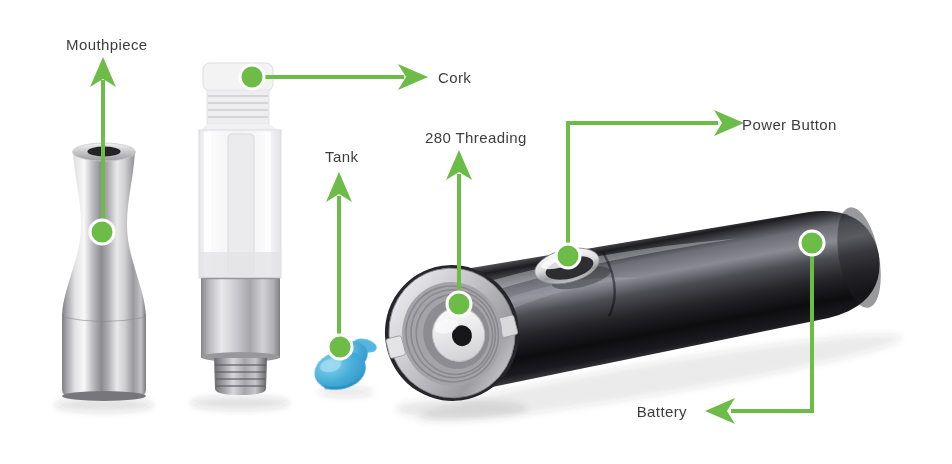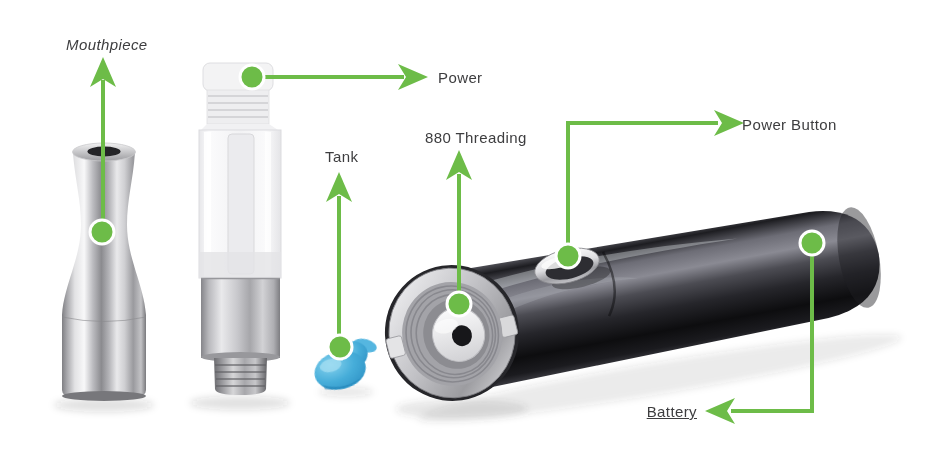--- a/index.html
+++ b/index.html
@@ -5,26 +5,26 @@
   html,body{margin:0;padding:0;background:#ffffff;}
   .stage{
     position:relative;width:952px;height:464px;background:#ffffff;overflow:hidden;
     font-family:"Liberation Sans",sans-serif;
   }
   .stage svg{position:absolute;left:0;top:0;}
   .label{
     position:absolute;font-size:15px;line-height:1.1;letter-spacing:.4px;
     color:#3d3d3f;white-space:nowrap;
   }
-  #lbl-mouthpiece{left:66px;top:37px;font-style:italic;}
+  #lbl-mouthpiece{left:66px;top:37px;}
   #lbl-tank{left:438px;top:70px;}
   #lbl-cork{left:325px;top:149px;}
   #lbl-threading{left:425px;top:130px;}
   #lbl-power{left:742px;top:117px;}
-  #lbl-battery{right:255px;top:404px;text-decoration:underline;}
+  #lbl-battery{right:265px;top:404px;}
 </style>
 </head>
 <body>
 
 <div class="stage">
 
 <svg width="952" height="464" viewBox="0 0 952 464">
   <defs>
     <filter id="soft" x="-50%" y="-50%" width="200%" height="200%">
           <feGaussianBlur stdDeviation="3.5"></feGaussianBlur>
@@ -230,19 +230,19 @@
 
     <g fill="#6dbc48">
       <polyline points="812,243 812,411 731,411" fill="none" stroke="#6dbc48" stroke-width="4"></polyline>
       <polygon points="705,411 735,398 727,411 735,424"></polygon>
       <circle cx="812" cy="243" r="12" fill="#6dbc48" stroke="#ffffff" stroke-width="3"></circle>
     </g>
   </g>
 </svg>
 
 <div class="label" id="lbl-mouthpiece">Mouthpiece</div>
-<div class="label" id="lbl-tank">Power</div>
+<div class="label" id="lbl-tank">Cork</div>
 <div class="label" id="lbl-cork">Tank</div>
-<div class="label" id="lbl-threading">880 Threading</div>
+<div class="label" id="lbl-threading">280 Threading</div>
 <div class="label" id="lbl-power">Power Button</div>
 <div class="label" id="lbl-battery">Battery</div>
 
 </div>
 
 </body></html>

